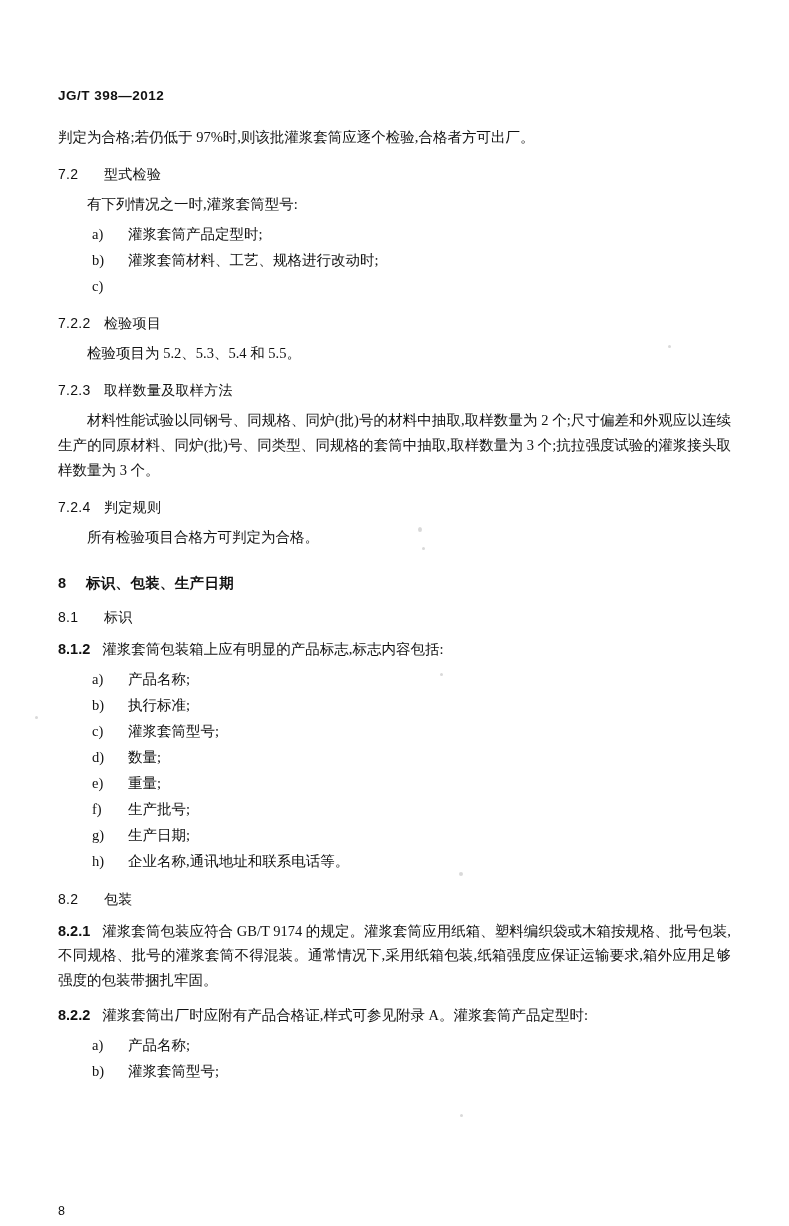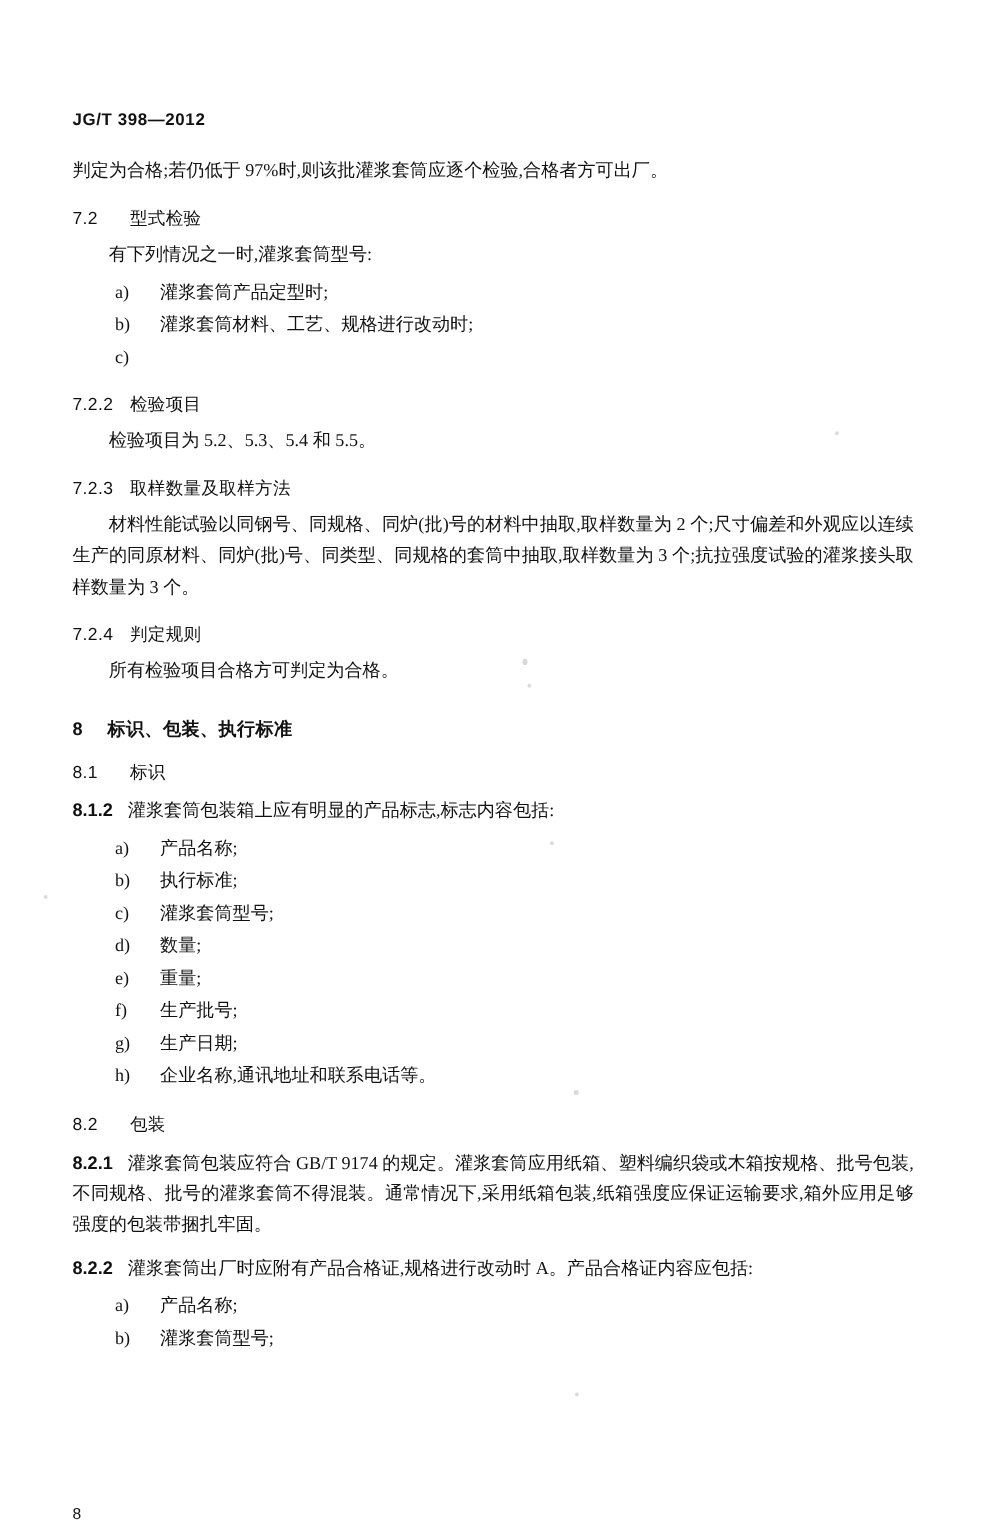--- a/index.html
+++ b/index.html
@@ -137,21 +137,21 @@
     <span class="num">7.2.3</span><span>取样数量及取样方法</span>
   </div>
   <p class="body-text indent2">材料性能试验以同钢号、同规格、同炉(批)号的材料中抽取,取样数量为 2 个;尺寸偏差和外观应以连续生产的同原材料、同炉(批)号、同类型、同规格的套筒中抽取,取样数量为 3 个;抗拉强度试验的灌浆接头取样数量为 3 个。</p>
 
   <div class="clause-h">
     <span class="num">7.2.4</span><span>判定规则</span>
   </div>
   <p class="body-text indent2">所有检验项目合格方可判定为合格。</p>
 
   <div class="section-h">
-    <span class="num">8</span><span>标识、包装、执行标准</span>
+    <span class="num">8</span><span>标识、包装、生产日期</span>
   </div>
 
   <div class="clause-h">
     <span class="num">8.1</span><span>标识</span>
   </div>
 
 
   <p class="numbered-para">
     <span class="lbl">8.1.2</span><span>灌浆套筒包装箱上应有明显的产品标志,标志内容包括:</span>
   </p>
@@ -193,21 +193,21 @@
 
   <div class="clause-h">
     <span class="num">8.2</span><span>包装</span>
   </div>
 
   <p class="numbered-para">
     <span class="lbl">8.2.1</span><span>灌浆套筒包装应符合 GB/T 9174 的规定。灌浆套筒应用纸箱、塑料编织袋或木箱按规格、批号包装,不同规格、批号的灌浆套筒不得混装。通常情况下,采用纸箱包装,纸箱强度应保证运输要求,箱外应用足够强度的包装带捆扎牢固。</span>
   </p>
 
   <p class="numbered-para">
-    <span class="lbl">8.2.2</span><span>灌浆套筒出厂时应附有产品合格证,规格进行改动时 A。产品合格证内容应包括:</span>
+    <span class="lbl">8.2.2</span><span>灌浆套筒出厂时应附有产品合格证,样式可参见附录 A。灌浆套筒产品定型时:</span>
   </p>
 
   <ol class="alpha-list">
     <li>
         <span class="mk">a)</span>
         <span>产品名称;</span>
       </li>
     <li>
         <span class="mk">b)</span>
         <span>灌浆套筒型号;</span>

